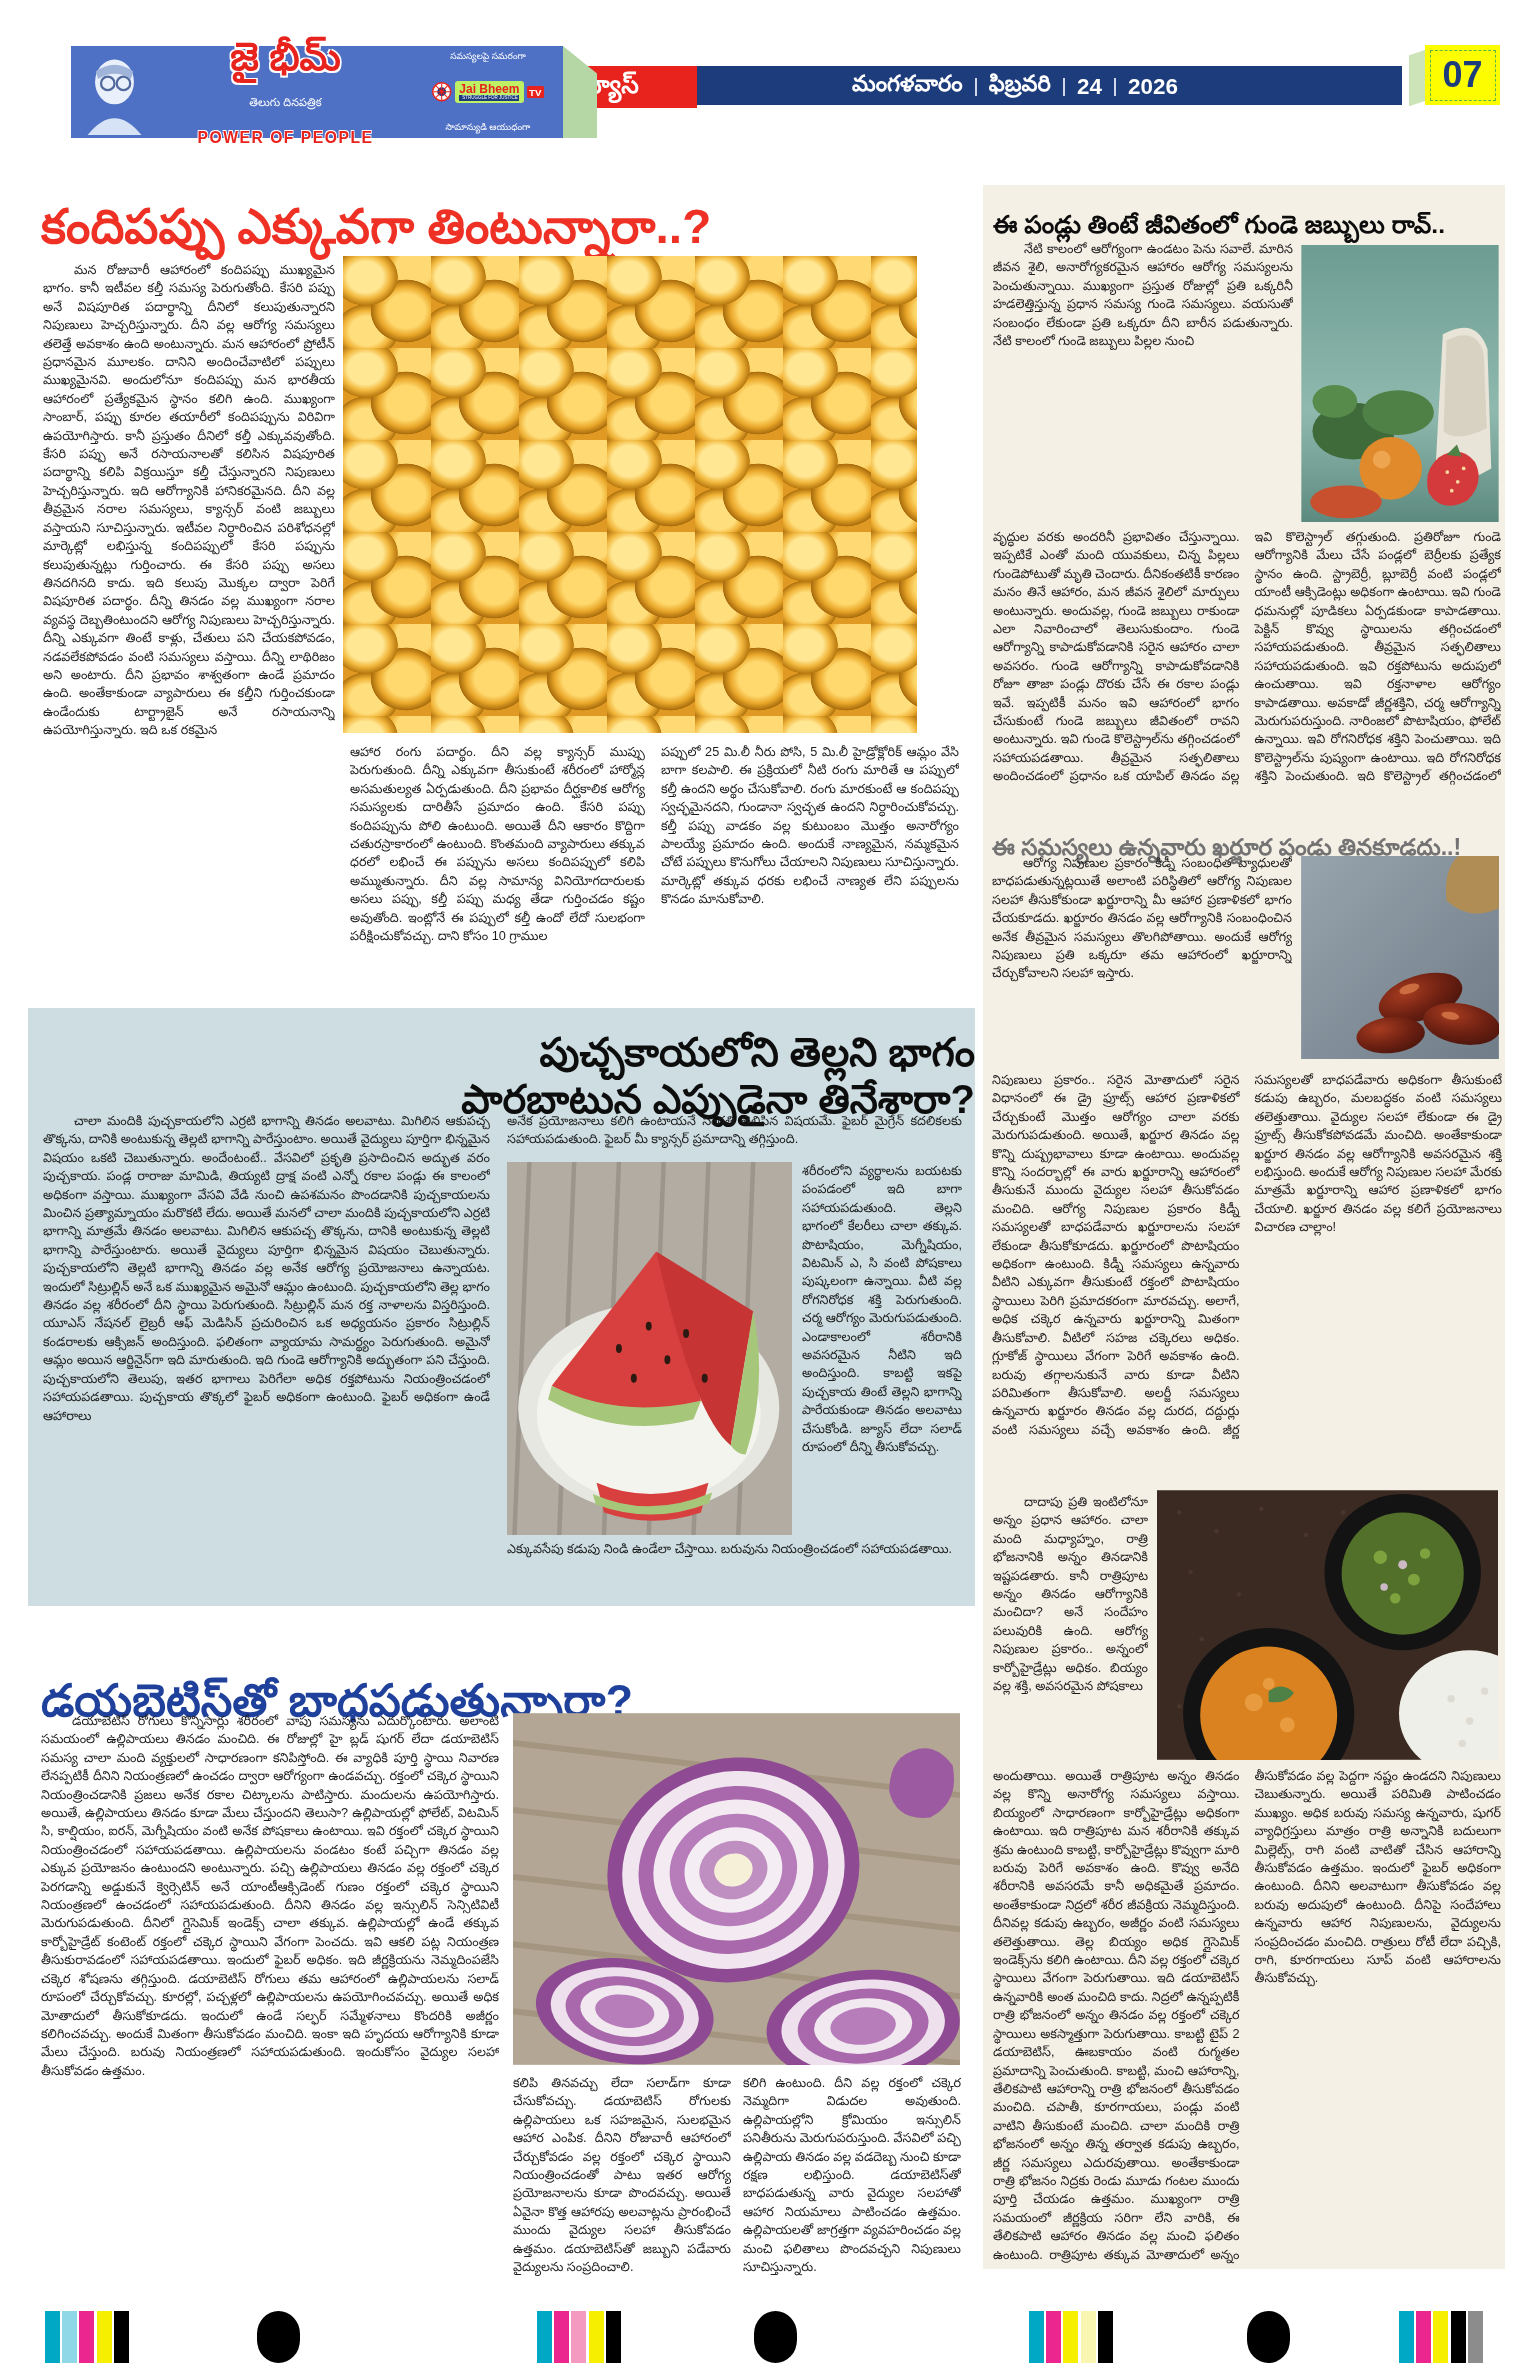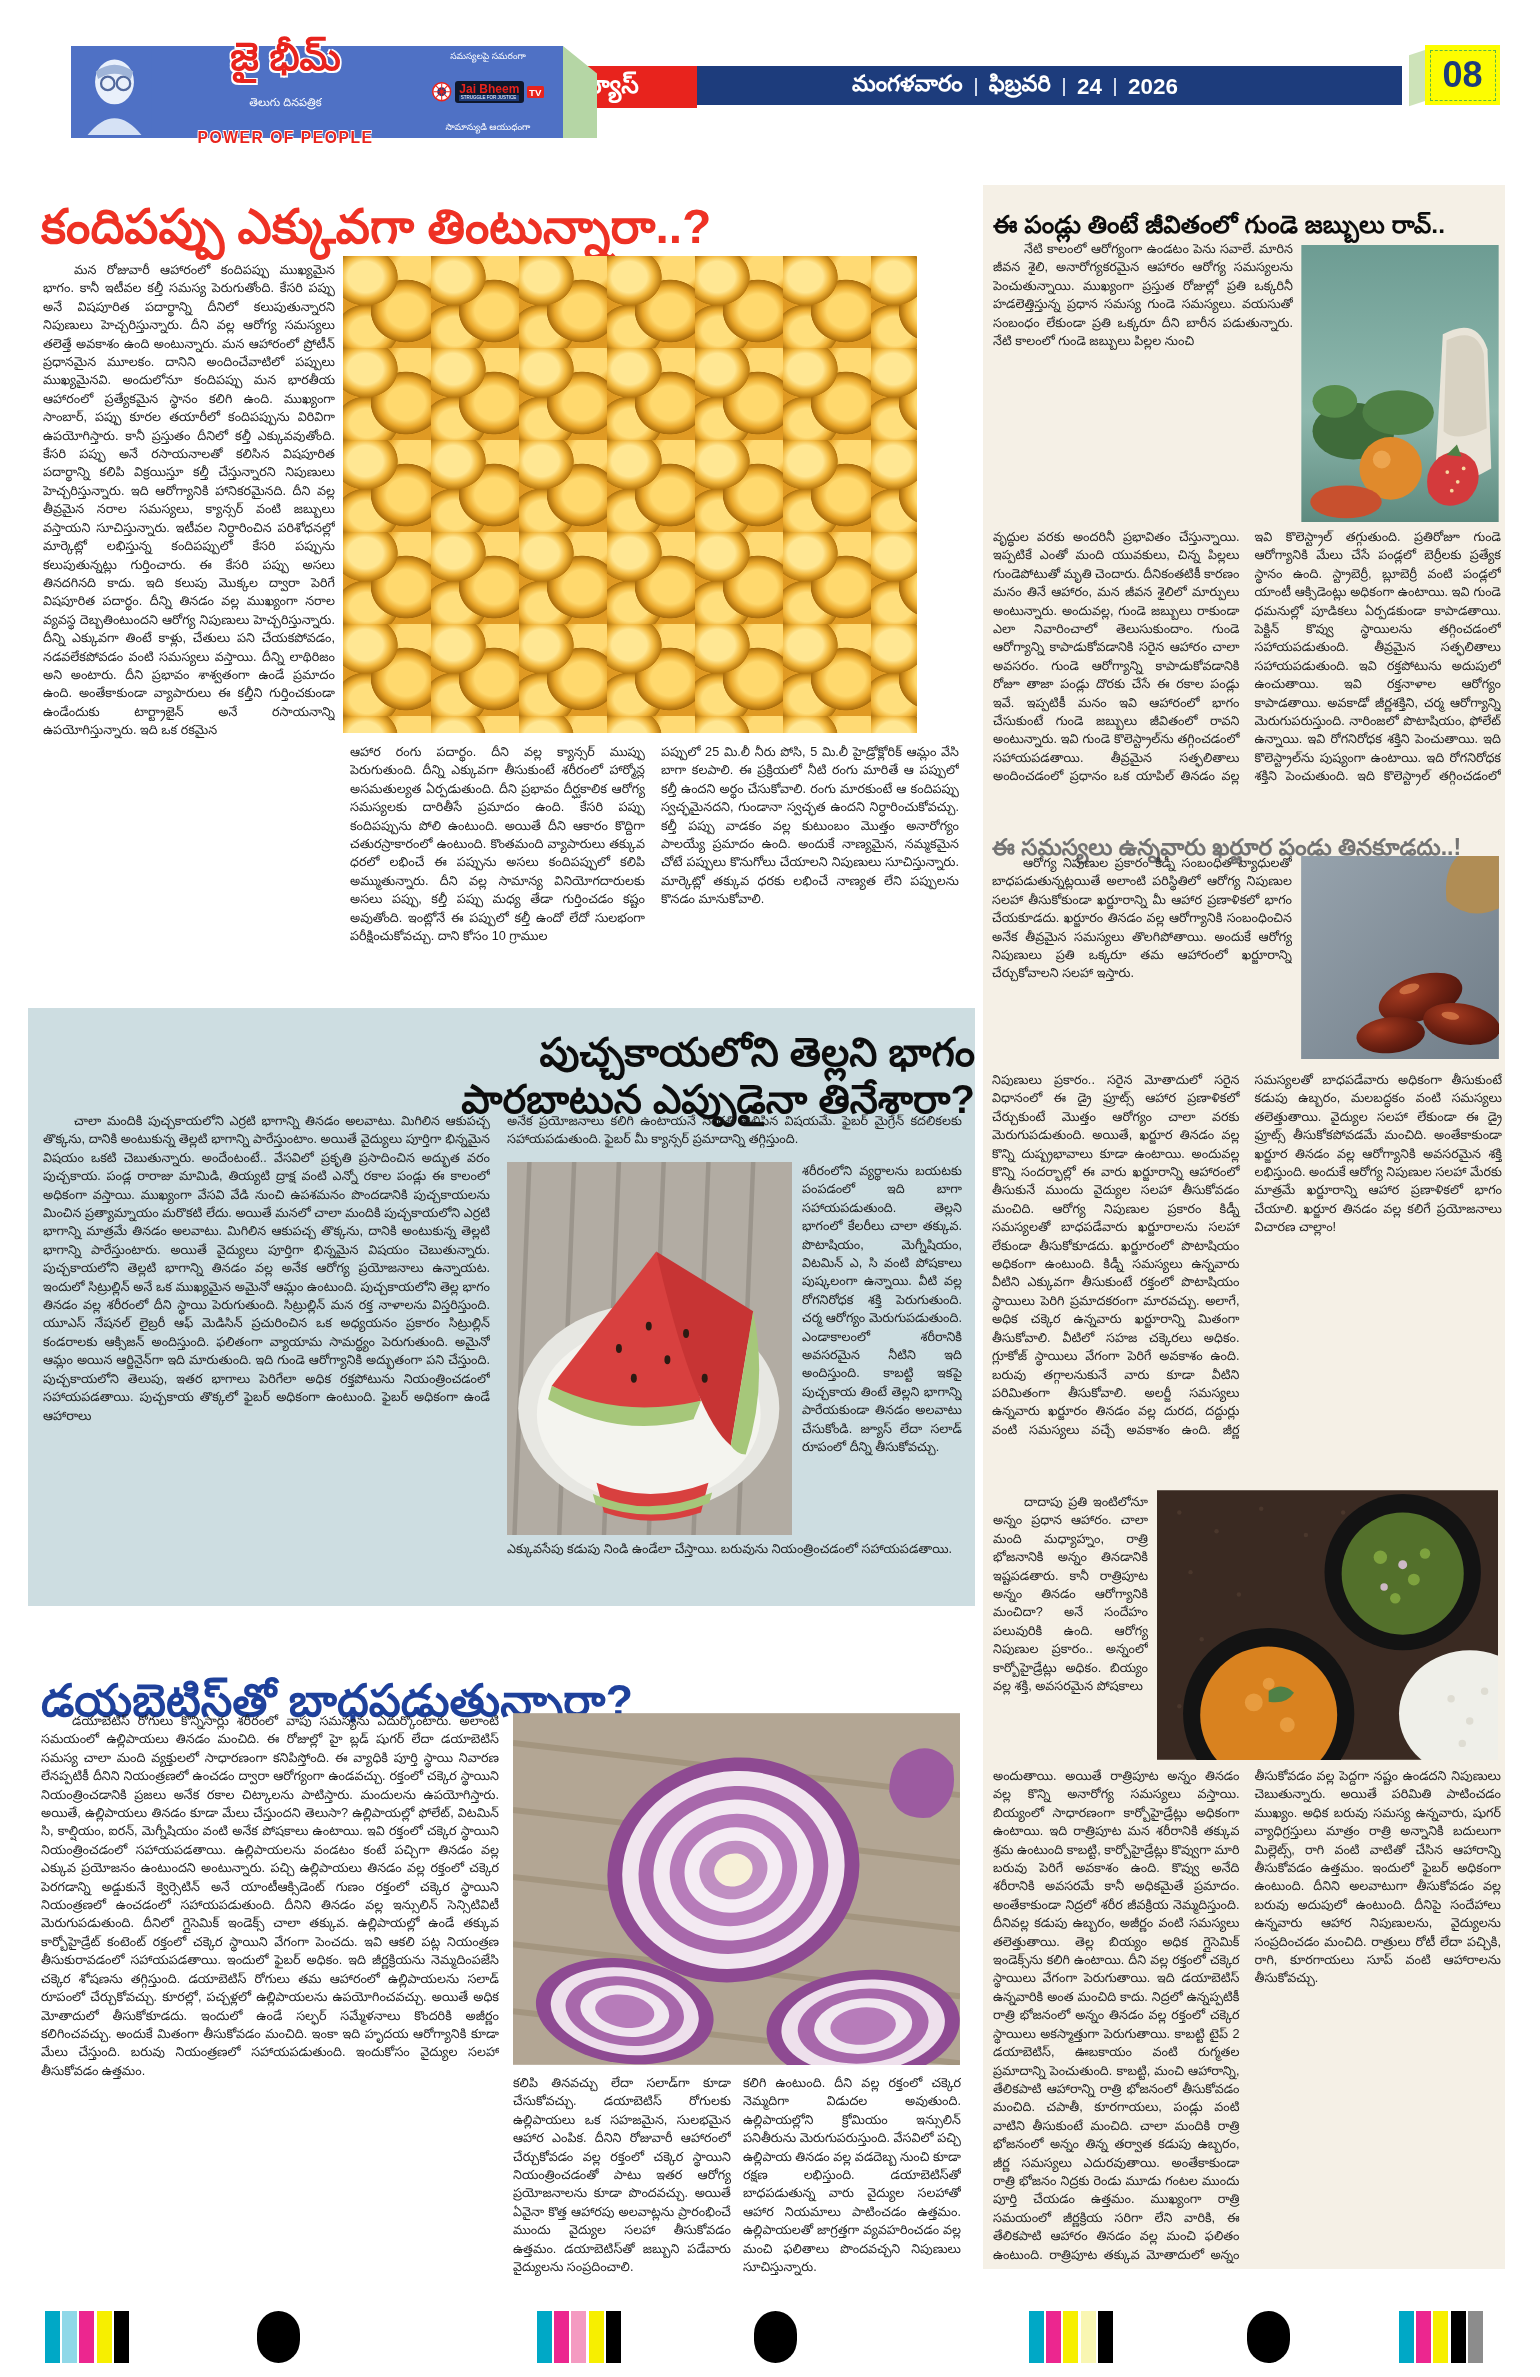--- a/index.html
+++ b/index.html
@@ -22,21 +22,21 @@
   .portrait{width:75px;height:86px;flex:0 0 auto;}
   .logo-mid{flex:1 1 auto;display:flex;flex-direction:column;align-items:center;justify-content:center;gap:18px;}
   .paper-name{font-size:39px;font-weight:bold;color:#e8231d;line-height:1;
               text-shadow:-1.5px -1.5px 0 #fff,1.5px -1.5px 0 #fff,-1.5px 1.5px 0 #fff,1.5px 1.5px 0 #fff;}
   .tagline-mid{color:#fff;font-size:11.2px;margin-top:1.5px;}
   .power{color:#e8231d;font-size:15.7px;font-weight:bold;letter-spacing:1.5px;
          text-shadow:-0.7px -0.7px 0 #fff,0.7px -0.7px 0 #fff,-0.7px 0.7px 0 #fff,0.7px 0.7px 0 #fff;}
   .logo-right{flex:0 0 138px;display:flex;flex-direction:column;align-items:center;justify-content:space-between;padding:1.5px 0;}
   .tagline-top{color:#fff;font-size:9px;}
   .tv-wrap{display:flex;align-items:center;gap:3px;}
-  .tv-box{background:#0f172a;border-radius:3px;padding:1.5px 4.5px;text-align:left;line-height:1;}
+  .tv-box{background:#bef264;border-radius:3px;padding:1.5px 4.5px;text-align:right;line-height:1;}
   .tv-name{color:#e8231d;font-size:12px;font-weight:bold;}
   .tv-sub{background:#1d3c7c;color:#fff;font-size:4.5px;padding:0.7px 1.5px;margin-top:0.7px;}
   .tv-tv{color:#fff;background:#e8231d;font-size:9.7px;font-weight:bold;padding:0.7px 2.2px;border-radius:1.5px;}
   .tagline-bottom{color:#fff;font-size:9px;}
   .pageno-shadow{position:absolute;left:1409px;top:52px;width:19.4px;height:51px;background:#cde3b8;
                  transform:skewY(-18deg);z-index:2;}
   .pageno{position:absolute;left:1425px;top:45px;width:75px;height:60px;background:#fdfd00;z-index:3;
           display:flex;align-items:center;justify-content:center;}
   .pageno-inner{width:64px;height:49px;border:1.5px dashed #58b747;display:flex;align-items:center;justify-content:center;
                 color:#1d3c7c;font-size:36px;font-weight:bold;}
@@ -127,21 +127,21 @@
         </div>
         <div class="tv-tv">TV</div>
       </div>
       <div class="tagline-bottom">సామాన్యుడి ఆయుధంగా</div>
     </div>
   </div>
   <div class="green-wedge"></div>
 
   <div class="pageno-shadow"></div>
   <div class="pageno">
-    <div class="pageno-inner">08</div>
+    <div class="pageno-inner">07</div>
   </div>
 
   <h1 class="t-red">కందిపప్పు ఎక్కువగా తింటున్నారా..?</h1>
   <div class="ph dal-img"></div>
   <div class="bt ind" style="left:43px;top:261px;width:292px;height:744px;">మన రోజువారీ ఆహారంలో కందిపప్పు ముఖ్యమైన భాగం. కానీ ఇటీవల కల్తీ సమస్య పెరుగుతోంది. కేసరి పప్పు అనే విషపూరిత పదార్థాన్ని దీనిలో కలుపుతున్నారని నిపుణులు హెచ్చరిస్తున్నారు. దీని వల్ల ఆరోగ్య సమస్యలు తలెత్తే అవకాశం ఉంది అంటున్నారు. మన ఆహారంలో ప్రోటీన్ ప్రధానమైన మూలకం. దానిని అందించేవాటిలో పప్పులు ముఖ్యమైనవి. అందులోనూ కందిపప్పు మన భారతీయ ఆహారంలో ప్రత్యేకమైన స్థానం కలిగి ఉంది. ముఖ్యంగా సాంబార్, పప్పు కూరల తయారీలో కందిపప్పును విరివిగా ఉపయోగిస్తారు. కానీ ప్రస్తుతం దీనిలో కల్తీ ఎక్కువవుతోంది. కేసరి పప్పు అనే రసాయనాలతో కలిసిన విషపూరిత పదార్థాన్ని కలిపి విక్రయిస్తూ కల్తీ చేస్తున్నారని నిపుణులు హెచ్చరిస్తున్నారు. ఇది ఆరోగ్యానికి హానికరమైనది. దీని వల్ల తీవ్రమైన నరాల సమస్యలు, క్యాన్సర్ వంటి జబ్బులు వస్తాయని సూచిస్తున్నారు. ఇటీవల నిర్ధారించిన పరిశోధనల్లో మార్కెట్లో లభిస్తున్న కందిపప్పులో కేసరి పప్పును కలుపుతున్నట్లు గుర్తించారు. ఈ కేసరి పప్పు అసలు తినదగినది కాదు. ఇది కలుపు మొక్కల ద్వారా పెరిగే విషపూరిత పదార్థం. దీన్ని తినడం వల్ల ముఖ్యంగా నరాల వ్యవస్థ దెబ్బతింటుందని ఆరోగ్య నిపుణులు హెచ్చరిస్తున్నారు. దీన్ని ఎక్కువగా తింటే కాళ్లు, చేతులు పని చేయకపోవడం, నడవలేకపోవడం వంటి సమస్యలు వస్తాయి. దీన్ని లాథిరిజం అని అంటారు. దీని ప్రభావం శాశ్వతంగా ఉండే ప్రమాదం ఉంది. అంతేకాకుండా వ్యాపారులు ఈ కల్తీని గుర్తించకుండా ఉండేందుకు టార్ట్రాజైన్ అనే రసాయనాన్ని ఉపయోగిస్తున్నారు. ఇది ఒక రకమైన</div>
   <div class="bt" style="left:350px;top:743px;width:295px;height:262px;">ఆహార రంగు పదార్థం. దీని వల్ల క్యాన్సర్ ముప్పు పెరుగుతుంది. దీన్ని ఎక్కువగా తీసుకుంటే శరీరంలో హార్మోన్ల అసమతుల్యత ఏర్పడుతుంది. దీని ప్రభావం దీర్ఘకాలిక ఆరోగ్య సమస్యలకు దారితీసే ప్రమాదం ఉంది. కేసరి పప్పు కందిపప్పును పోలి ఉంటుంది. అయితే దీని ఆకారం కొద్దిగా చతురస్రాకారంలో ఉంటుంది. కొంతమంది వ్యాపారులు తక్కువ ధరలో లభించే ఈ పప్పును అసలు కందిపప్పులో కలిపి అమ్ముతున్నారు. దీని వల్ల సామాన్య వినియోగదారులకు అసలు పప్పు, కల్తీ పప్పు మధ్య తేడా గుర్తించడం కష్టం అవుతోంది. ఇంట్లోనే ఈ పప్పులో కల్తీ ఉందో లేదో సులభంగా పరీక్షించుకోవచ్చు. దాని కోసం 10 గ్రాముల</div>
   <div class="bt" style="left:661px;top:743px;width:298px;height:262px;">పప్పులో 25 మి.లీ నీరు పోసి, 5 మి.లీ హైడ్రోక్లోరిక్ ఆమ్లం వేసి బాగా కలపాలి. ఈ ప్రక్రియలో నీటి రంగు మారితే ఆ పప్పులో కల్తీ ఉందని అర్థం చేసుకోవాలి. రంగు మారకుంటే ఆ కందిపప్పు స్వచ్ఛమైనదని, గుండానా స్వచ్ఛత ఉందని నిర్ధారించుకోవచ్చు. కల్తీ పప్పు వాడకం వల్ల కుటుంబం మొత్తం అనారోగ్యం పాలయ్యే ప్రమాదం ఉంది. అందుకే నాణ్యమైన, నమ్మకమైన చోటే పప్పులు కొనుగోలు చేయాలని నిపుణులు సూచిస్తున్నారు. మార్కెట్లో తక్కువ ధరకు లభించే నాణ్యత లేని పప్పులను కొనడం మానుకోవాలి.</div>
 
   <div class="right-panel"></div>
 

